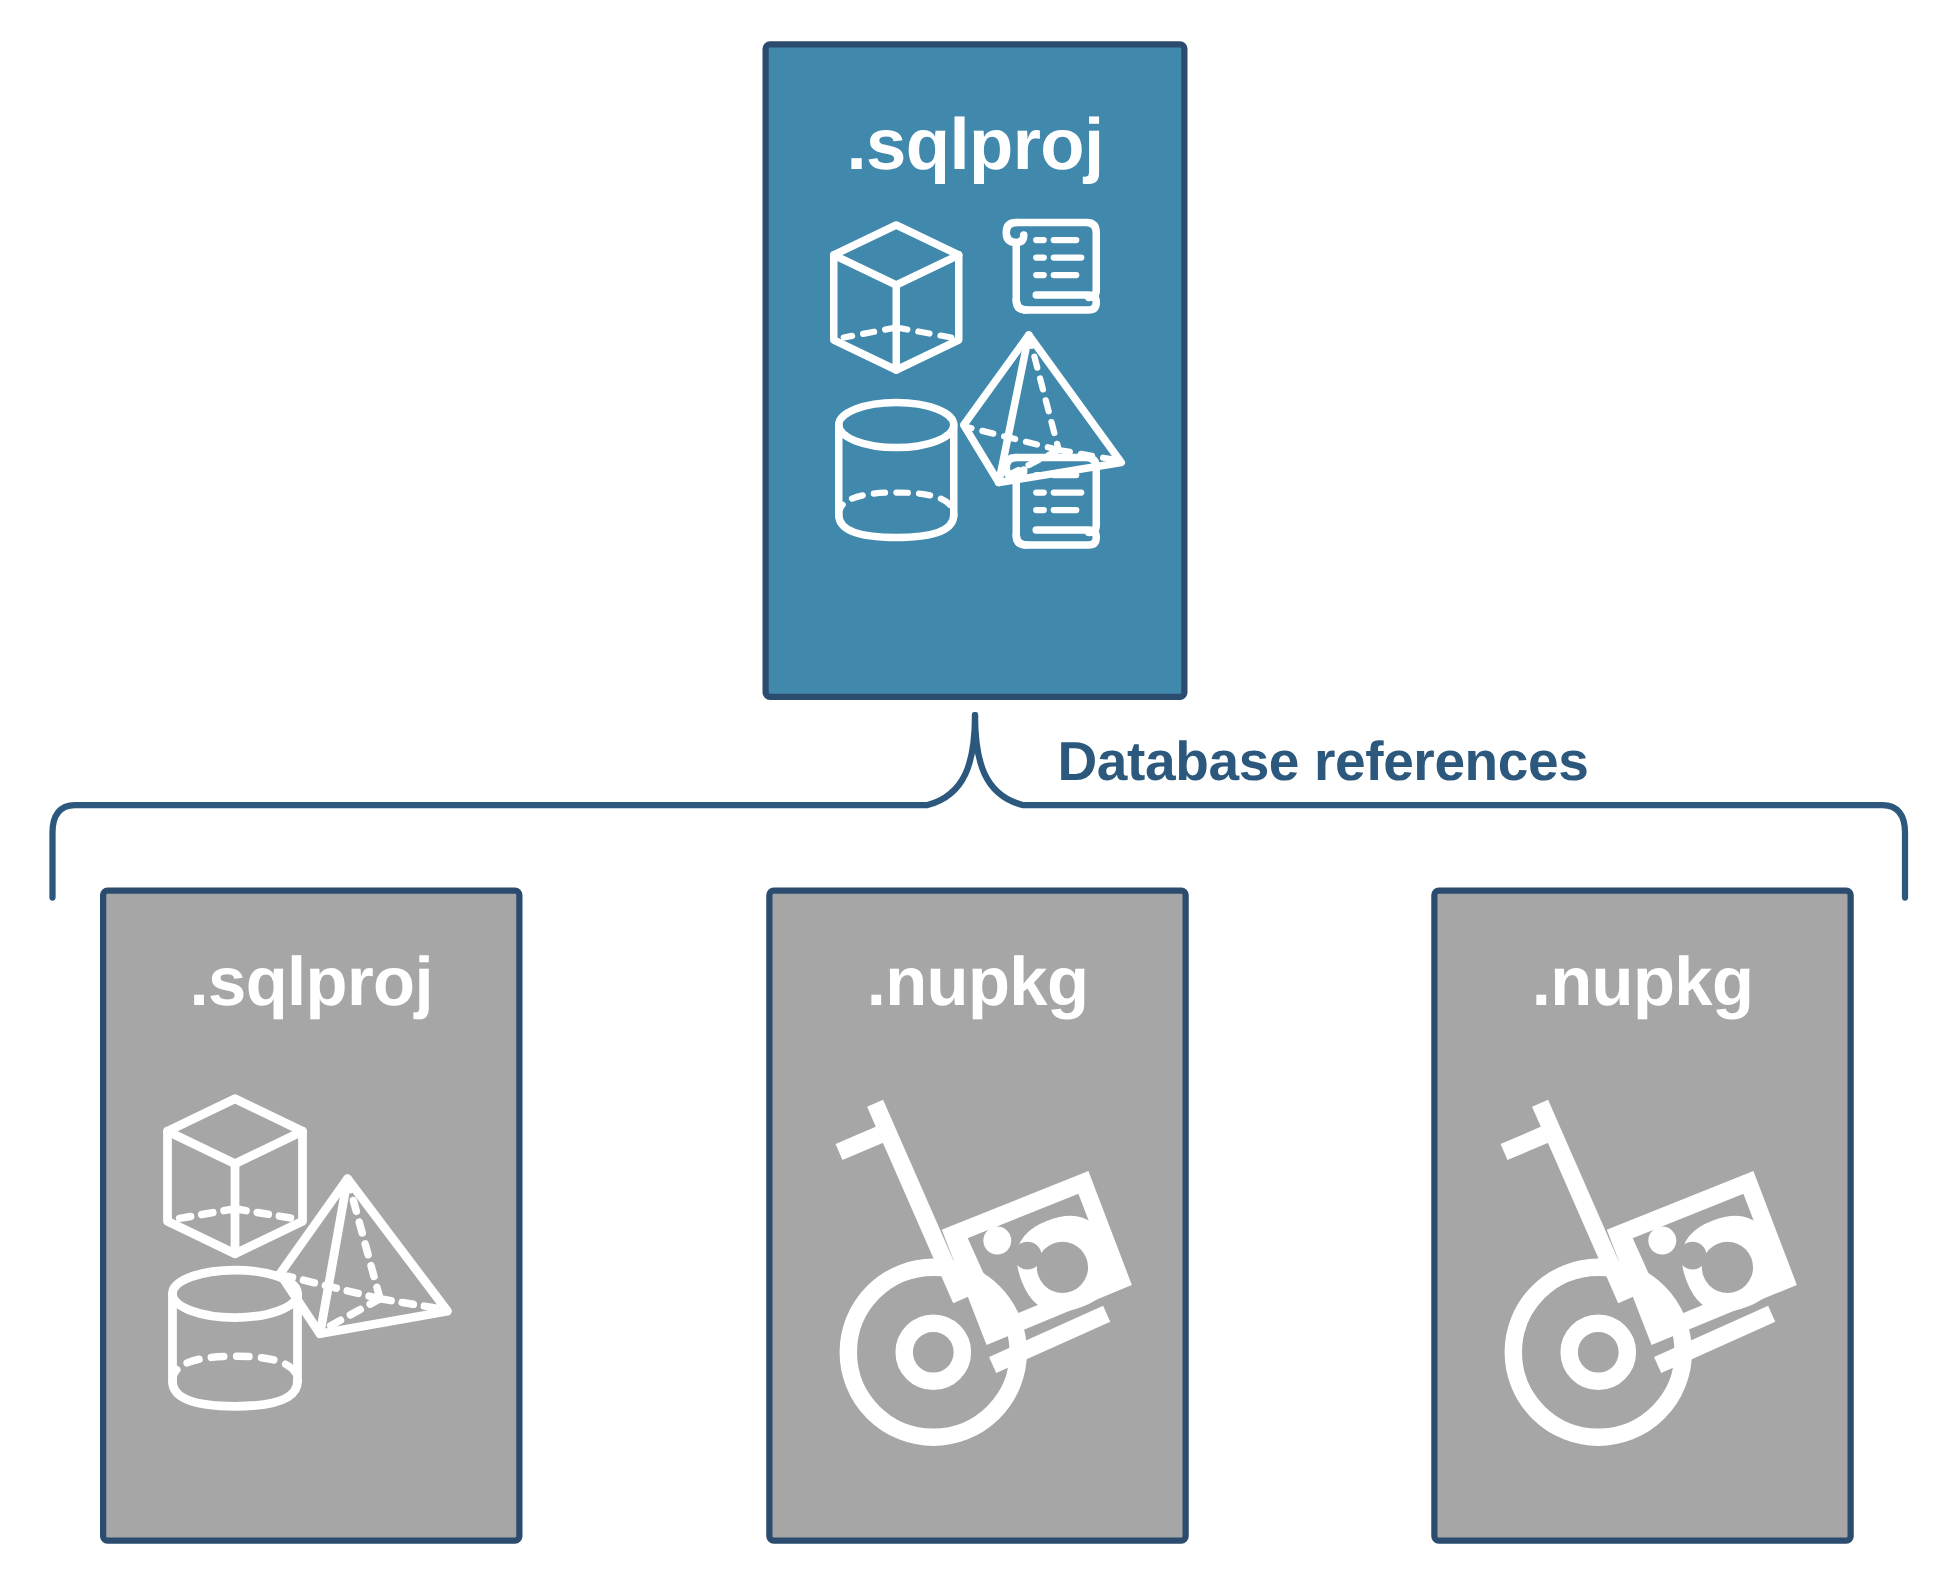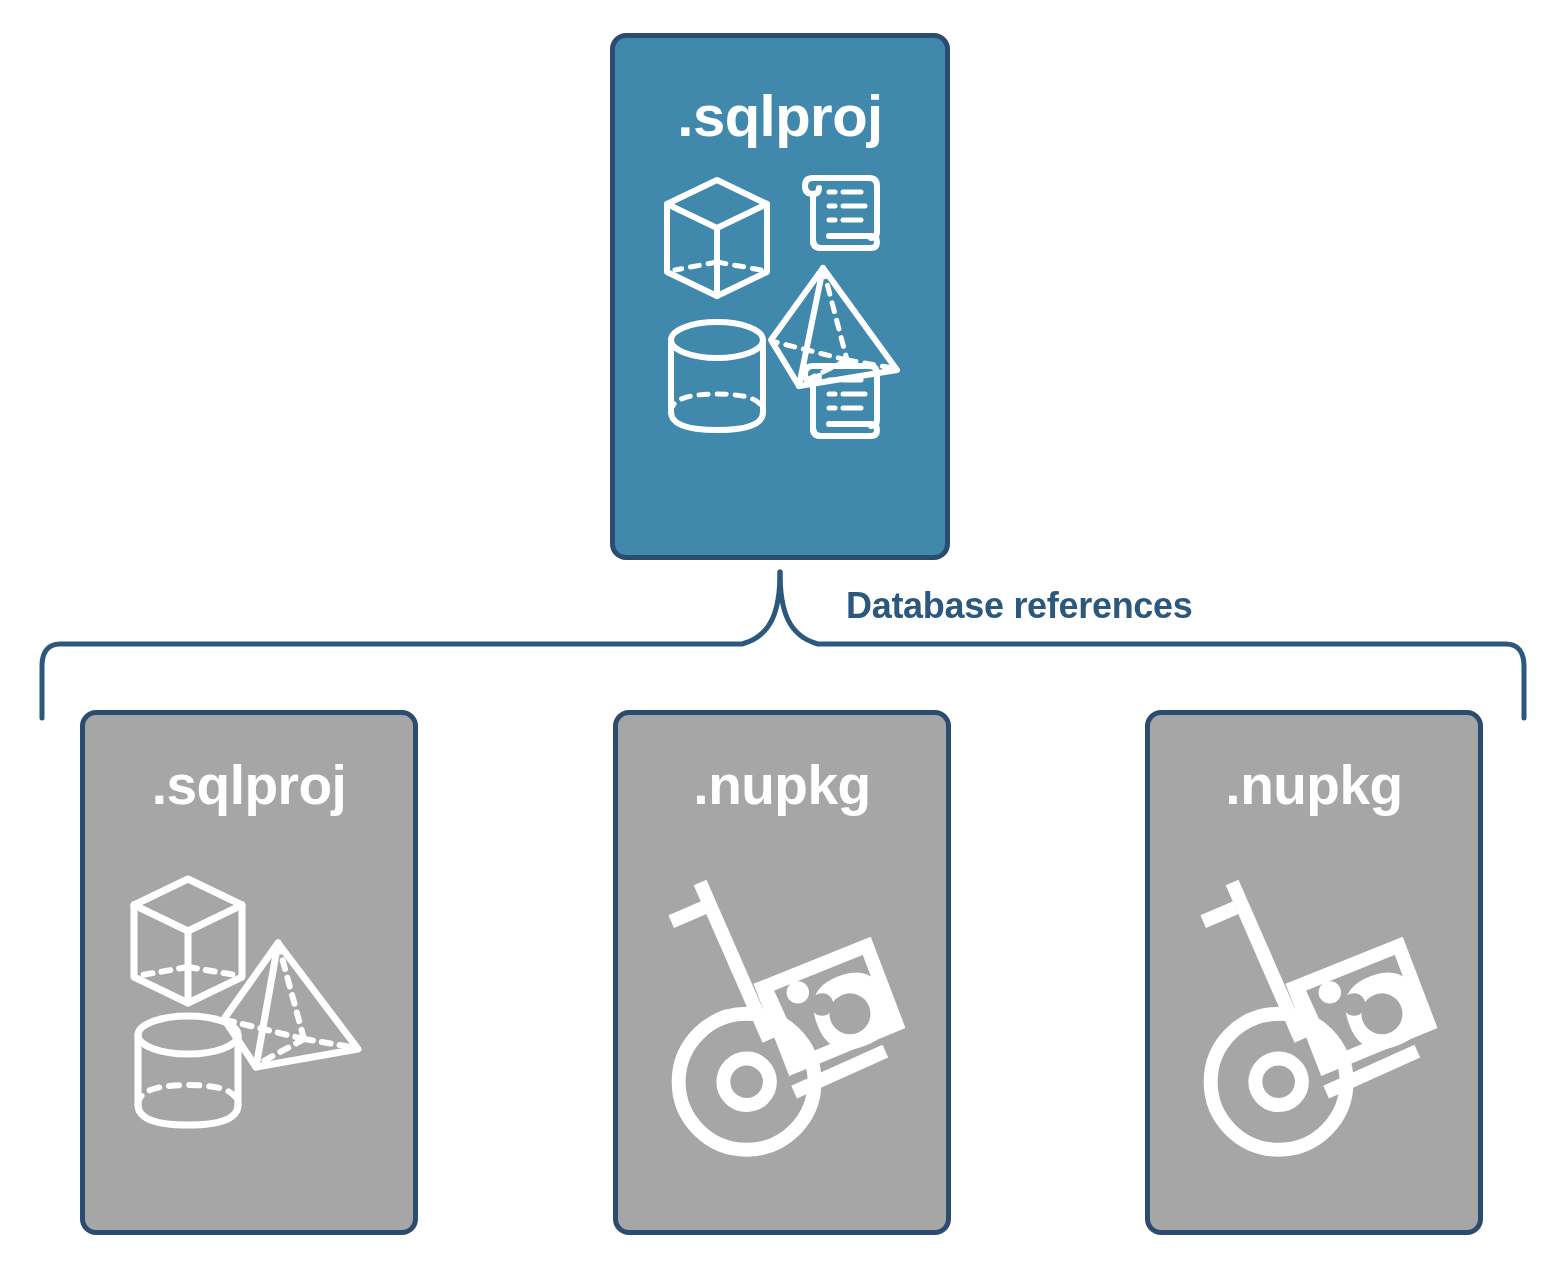--- a/index.html
+++ b/index.html
@@ -20,21 +20,21 @@
     left: 0;
     top: 0;
     width: 1566px;
     height: 1274px;
   }
 
   .card {
     position: absolute;
     box-sizing: border-box;
     border: 5px solid #2b4c6f;
-    border-radius: 16px;
+    border-radius: 6px;
     display: block;
   }
 
   .card-title {
     position: absolute;
     left: 0;
     right: 0;
     text-align: center;
     color: #ffffff;
     font-weight: bold;
@@ -95,21 +95,21 @@
     width: 1566px;
     height: 180px;
     pointer-events: none;
   }
 
   
   #brace-label {
     position: absolute;
     left: 846px;
     top: 585px;
-    font-size: 36px;
+    font-size: 44px;
     font-weight: bold;
     color: #2b587c;
     letter-spacing: -0.3px;
     white-space: nowrap;
     user-select: none;
   }
 
   svg { display: block; overflow: visible; }
 </style>
 </head>

